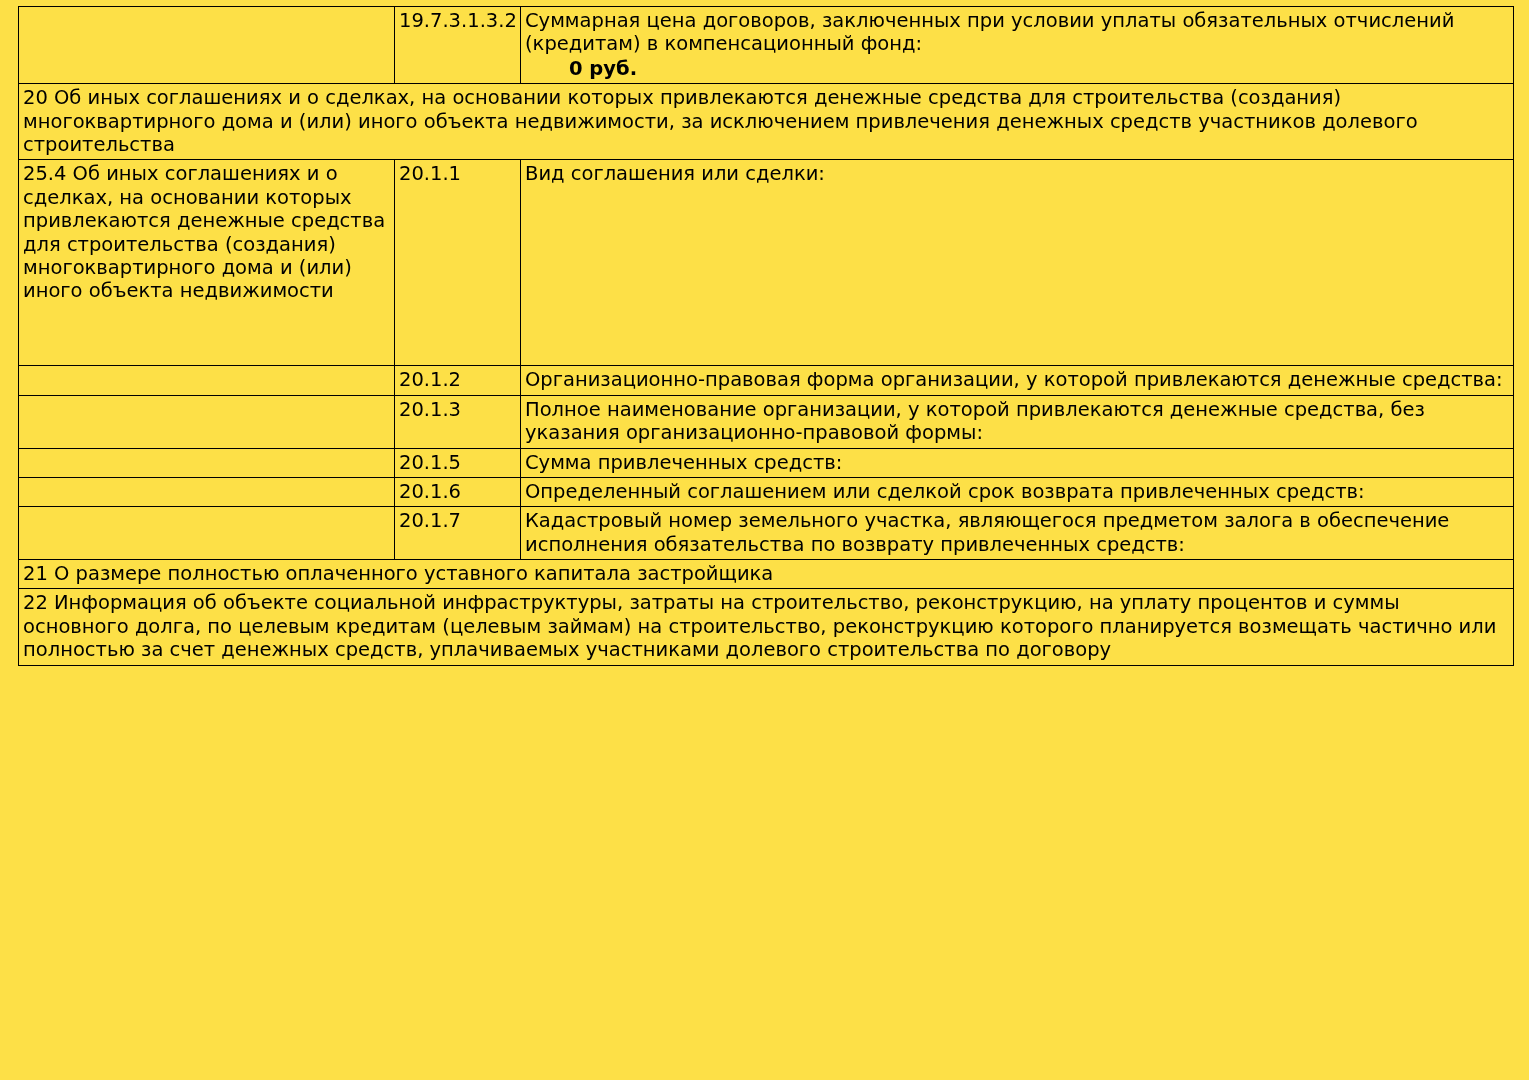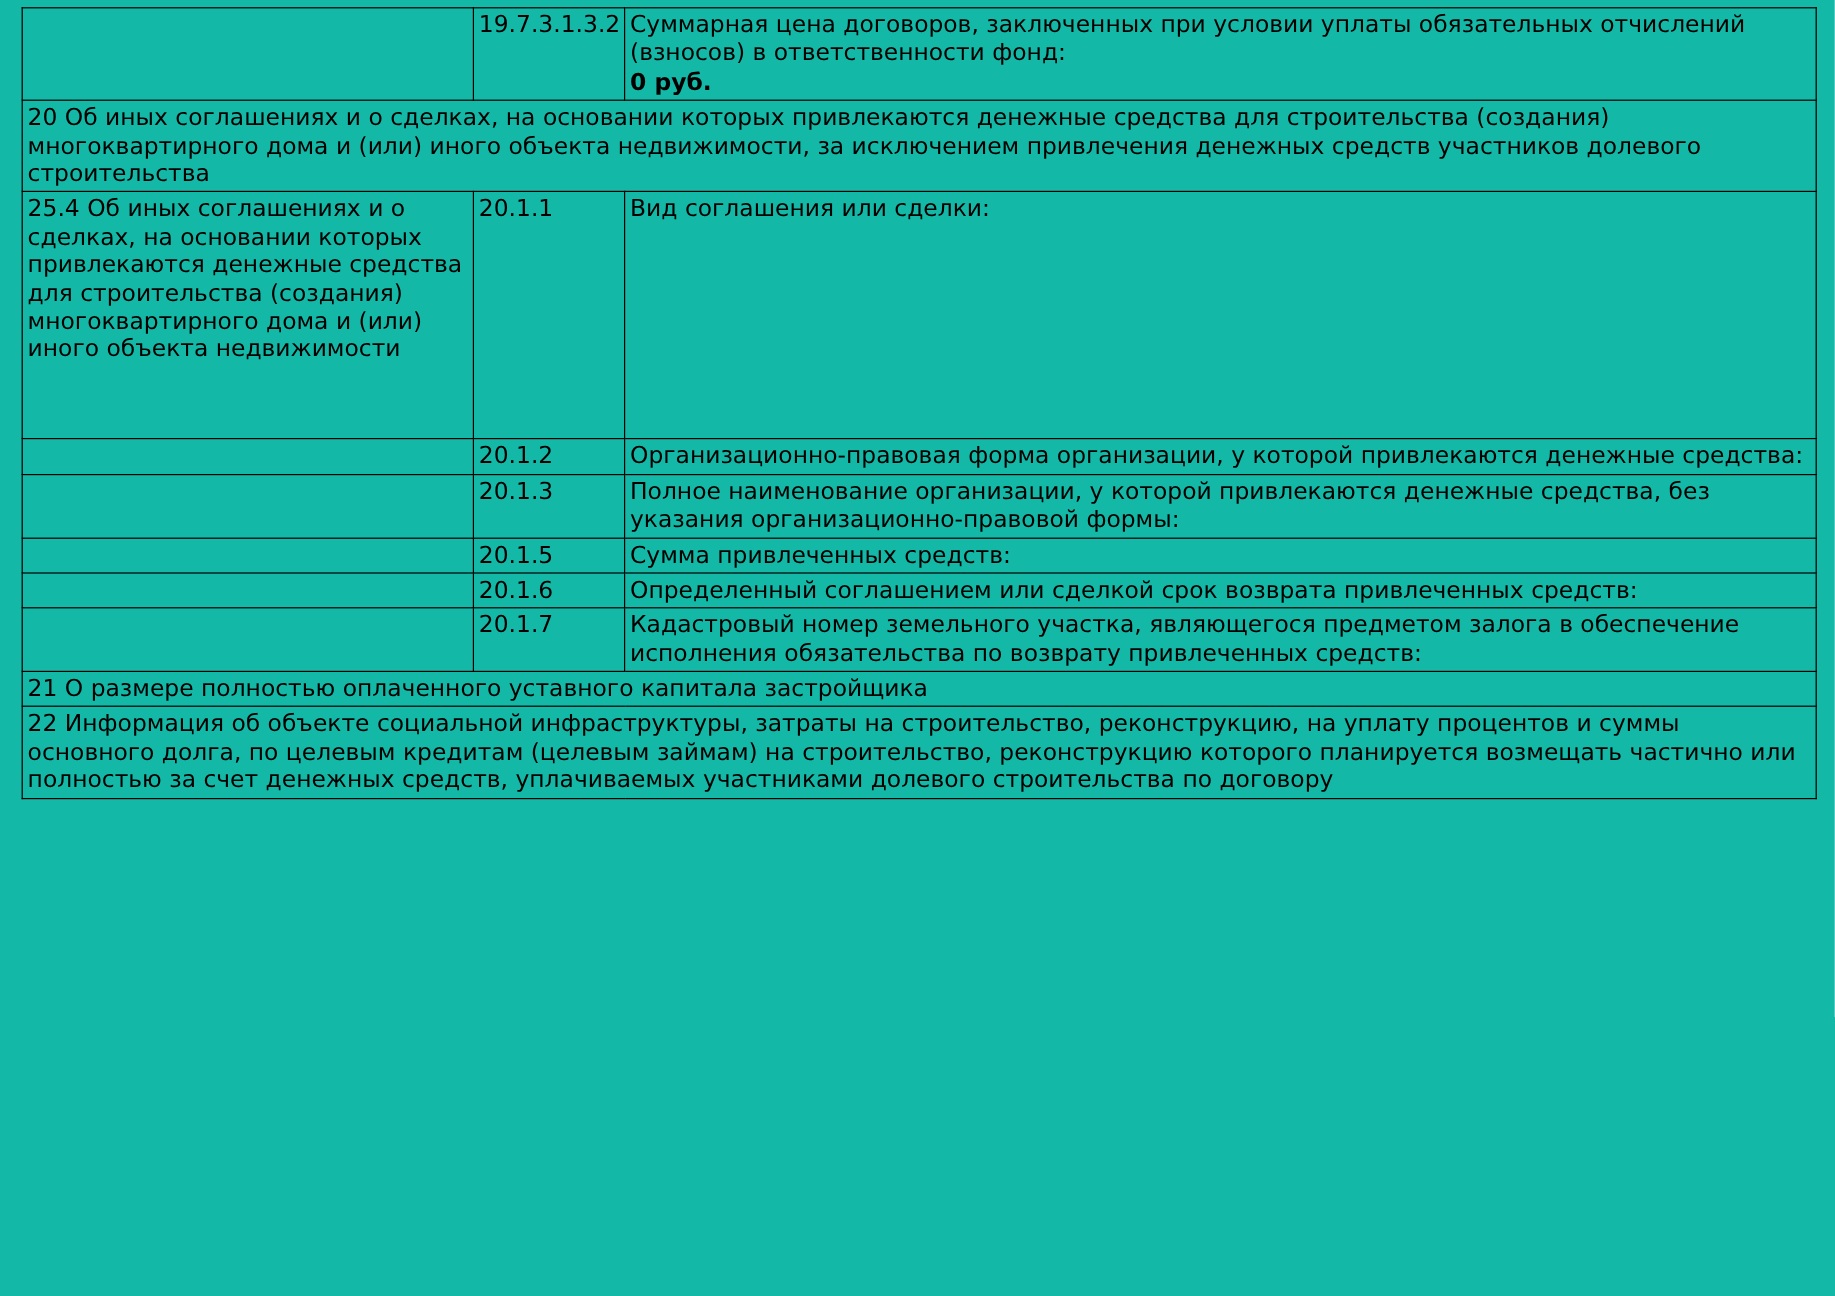--- a/index.html
+++ b/index.html
@@ -9,21 +9,21 @@
   }
   body {
     font-family: "DejaVu Sans", sans-serif;
     color: #000000;
   }
   .page {
     width: 1529px;
     min-height: 1080px;
     box-sizing: border-box;
     padding: 6px 8px 0 18px;
-    background: #14b8a6;
+    background: #fde047;
   }
   table.doc {
     border-collapse: collapse;
     table-layout: fixed;
     width: 1496px;
     font-size: 19.5px;
     line-height: 1.20;
   }
   table.doc td {
     border: 1.5px solid #000000;
@@ -35,20 +35,21 @@
   td.mid {
     vertical-align: middle;
   }
   .col-a { width: 376px; }
   .col-b { width: 126px; }
   .col-c { width: auto; }
   .val {
     font-weight: bold;
     display: block;
     margin-top: 1px;
+    margin-left: 44px;
   }
   .nowrapnum {
     white-space: nowrap;
   }
   td.section {
     padding-left: 4px;
   }
 </style>
 </head>
 <body>
@@ -59,21 +60,21 @@
       <col class="col-a">
       <col class="col-b">
       <col class="col-c">
     </colgroup>
     <tbody>
 
       <tr>
         <td class="col-a"></td>
         <td class="col-b mid nowrapnum">19.7.3.1.3.2</td>
         <td class="col-c">
-          <span>Суммарная цена договоров, заключенных при условии уплаты обязательных отчислений (взносов) в ответственности фонд:</span>
+          <span>Суммарная цена договоров, заключенных при условии уплаты обязательных отчислений (кредитам) в компенсационный фонд:</span>
           <span class="val">0 руб.</span>
         </td>
       </tr>
 
 
       <tr>
         <td class="section" colspan="3">20 Об иных соглашениях и о сделках, на основании которых привлекаются денежные средства для строительства (создания) многоквартирного дома и (или) иного объекта недвижимости, за исключением привлечения денежных средств участников долевого строительства</td>
       </tr>
 
       <tr>

